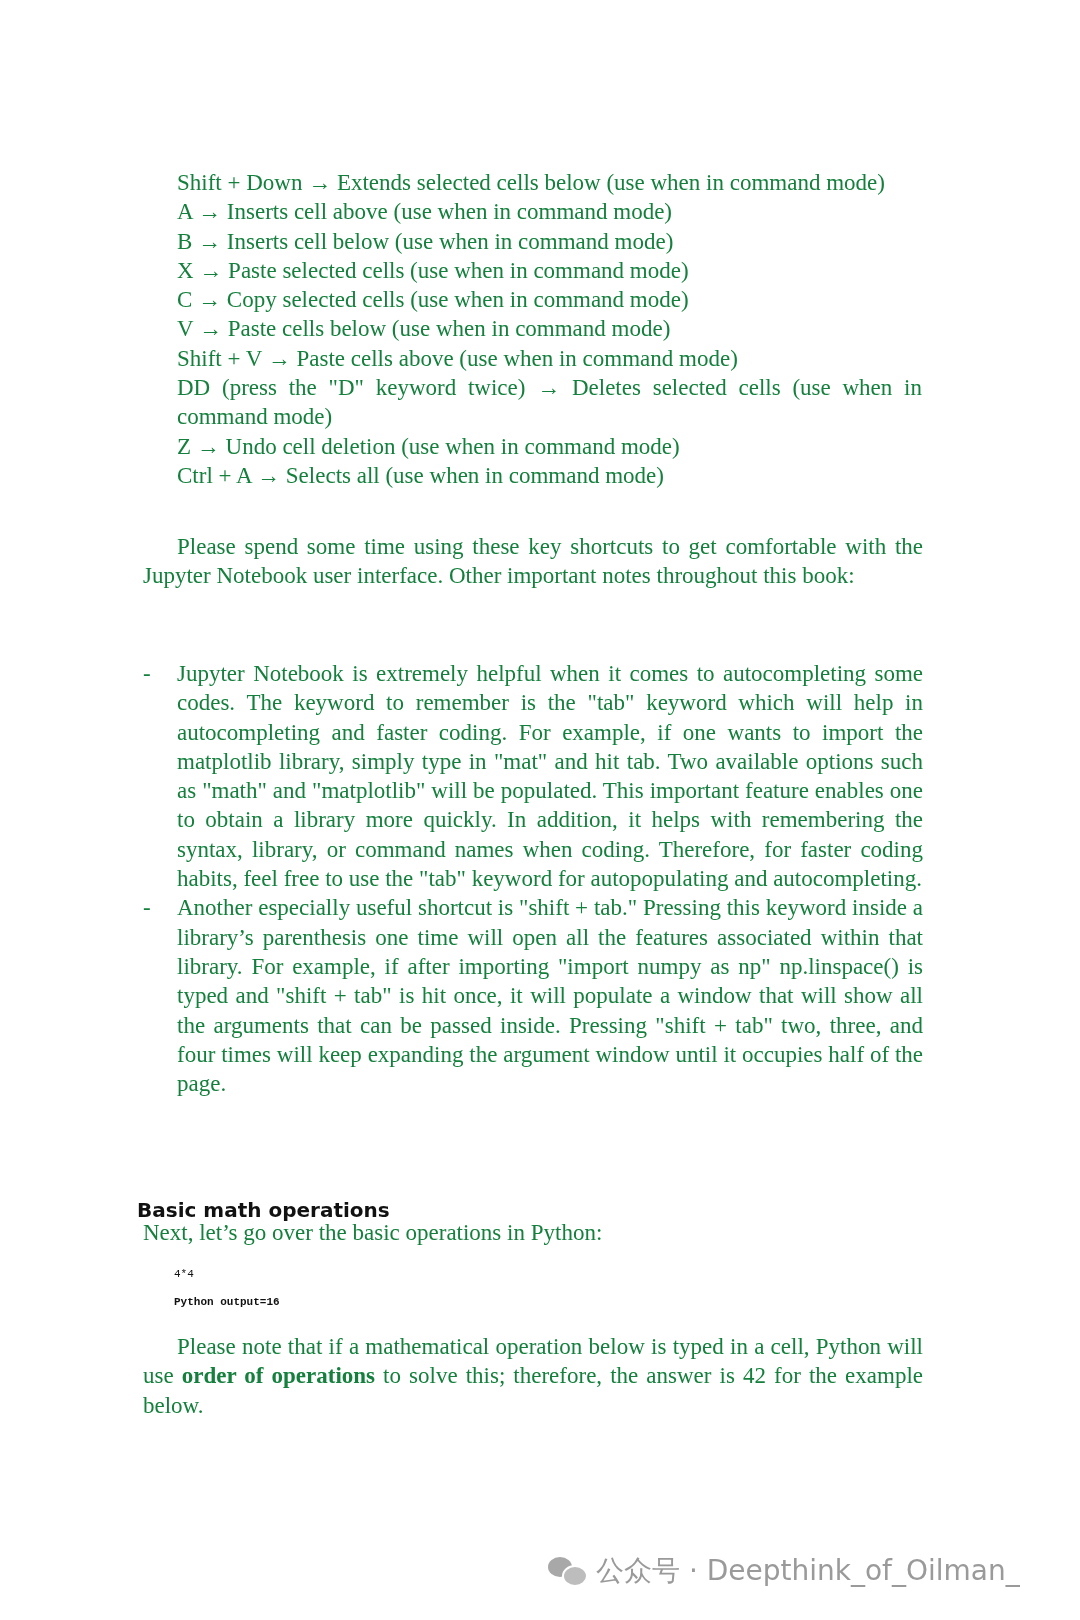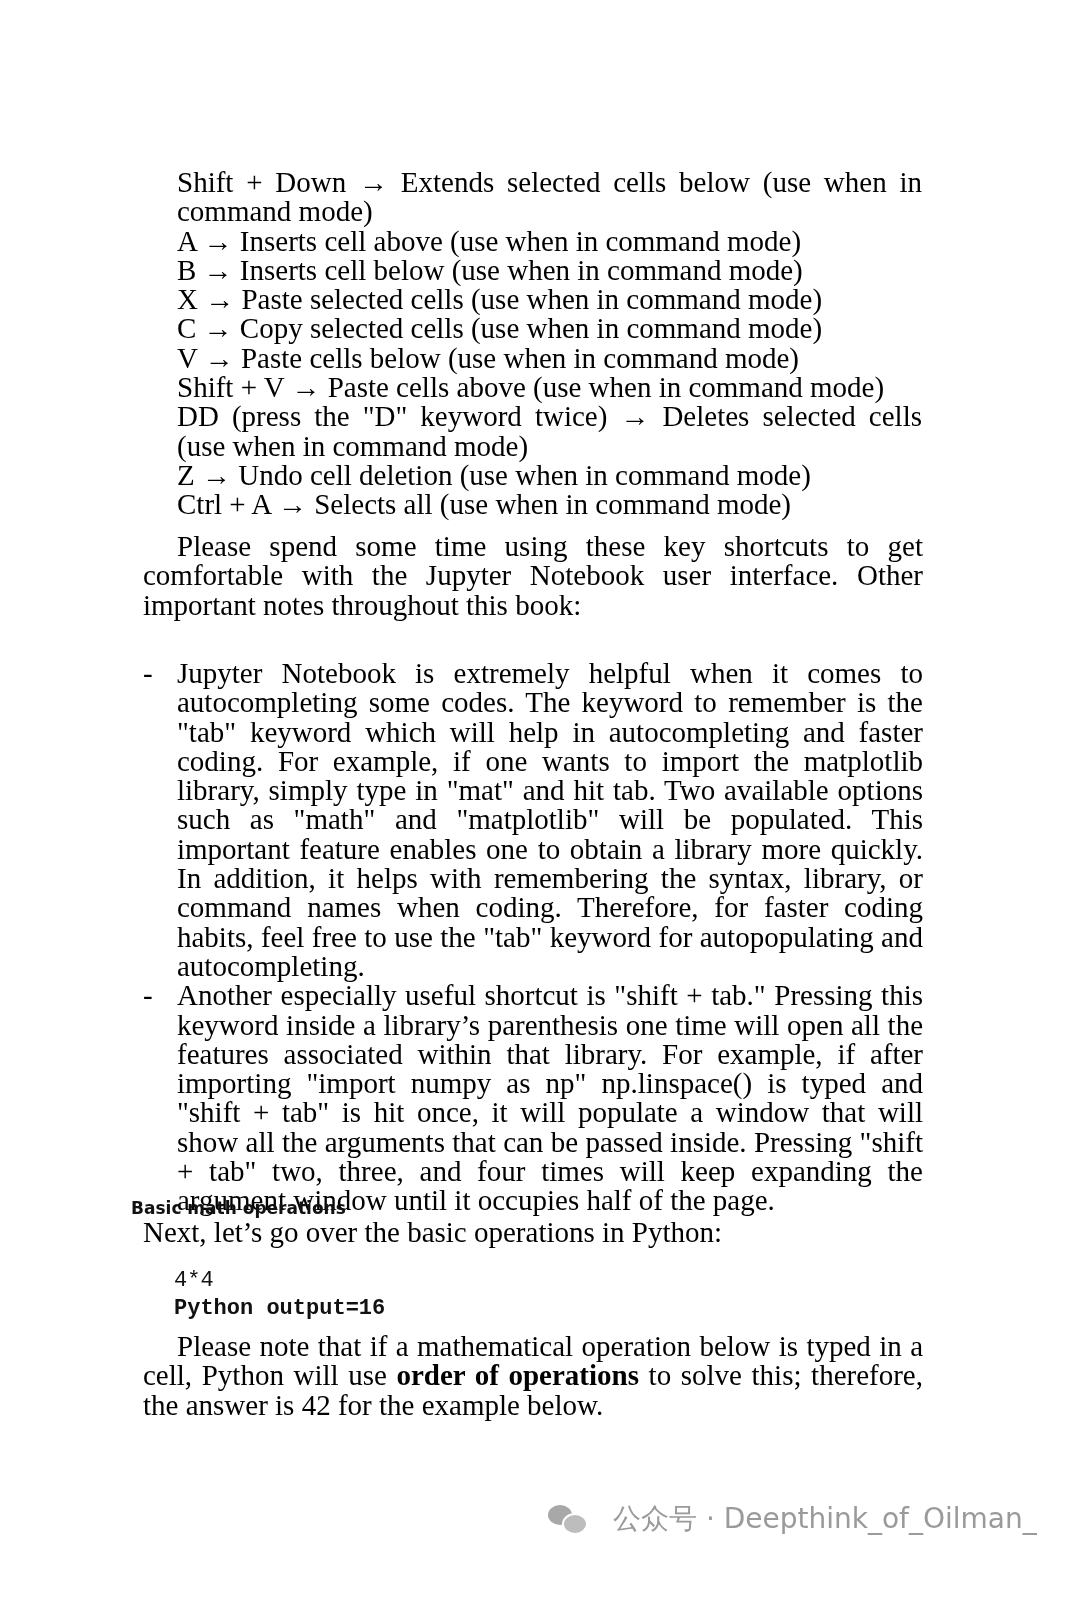--- a/index.html
+++ b/index.html
@@ -1,31 +1,31 @@
 <!DOCTYPE html>
 <html><head>
   <meta charset="utf-8">
   <style>
     html, body { margin: 0; padding: 0; background: #ffffff; }
     body { width: 1080px; height: 1620px; position: relative; overflow: hidden; color: #1a1a1a; }
     .page { position: absolute; left: 0; top: 0; width: 1080px; height: 1620px; }
     .runhead { position: absolute; left: 143px; top: 98px; font-family: "DejaVu Sans", sans-serif; font-size: 20px; color: #222; letter-spacing: 0.1px; }
     .runhead .pnum { font-family: "Liberation Serif", serif; font-weight: bold; font-size: 22px; margin-right: 14px; }
-    .serif { font-family: "Liberation Serif", serif; font-size: 29px; line-height: 29.3px; color: #000000; }
+    .serif { font-family: "Liberation Serif", serif; font-size: 23px; line-height: 29.3px; color: #15803d; }
     .shortcuts { position: absolute; left: 177px; top: 168px; width: 745px; }
     .shortcuts .sc { text-align: justify; text-align-last: left; }
     .para { position: absolute; left: 143px; width: 780px; text-align: justify; }
     .indent { text-indent: 34px; }
     .bullets { position: absolute; left: 143px; top: 659px; width: 780px; }
     .bullet { position: relative; padding-left: 34px; text-align: justify; }
     .bullet .dash { position: absolute; left: 0; top: 0; }
-    .heading { position: absolute; left: 131px; top: 1198px; font-family: "DejaVu Sans", sans-serif; font-weight: bold; font-size: 17px; color: #111; }
-    .code { position: absolute; left: 174px; font-family: "Liberation Mono", monospace; font-size: 22px; color: #111; }
+    .heading { position: absolute; left: 137px; top: 1198px; font-family: "DejaVu Sans", sans-serif; font-weight: bold; font-size: 20px; color: #111; }
+    .code { position: absolute; left: 174px; font-family: "Liberation Mono", monospace; font-size: 11px; color: #111; }
     .code.bold { font-weight: bold; text-align: right; }
-    .watermark { position: absolute; left: 548px; top: 1500px; font-family: "DejaVu Sans", sans-serif; font-size: 28px; color: #9a9a9a; display: flex; align-items: center; gap: 25px; }
+    .watermark { position: absolute; left: 548px; top: 1552px; font-family: "DejaVu Sans", sans-serif; font-size: 28px; color: #9a9a9a; display: flex; align-items: center; gap: 8px; }
     .wm-icon { width: 40px; height: 32px; position: relative; display: inline-block; }
     .wm-icon .b1 { position: absolute; left: 0; top: 2px; width: 24px; height: 20px; background: #a8a8a8; border-radius: 50%; }
     .wm-icon .b2 { position: absolute; left: 14px; top: 10px; width: 22px; height: 18px; background: #bdbdbd; border-radius: 50%; border: 2px solid #fff; }
     b.strong { font-weight: bold; }
   </style>
 </head>
 <body>
 
 <div class="page">
 

